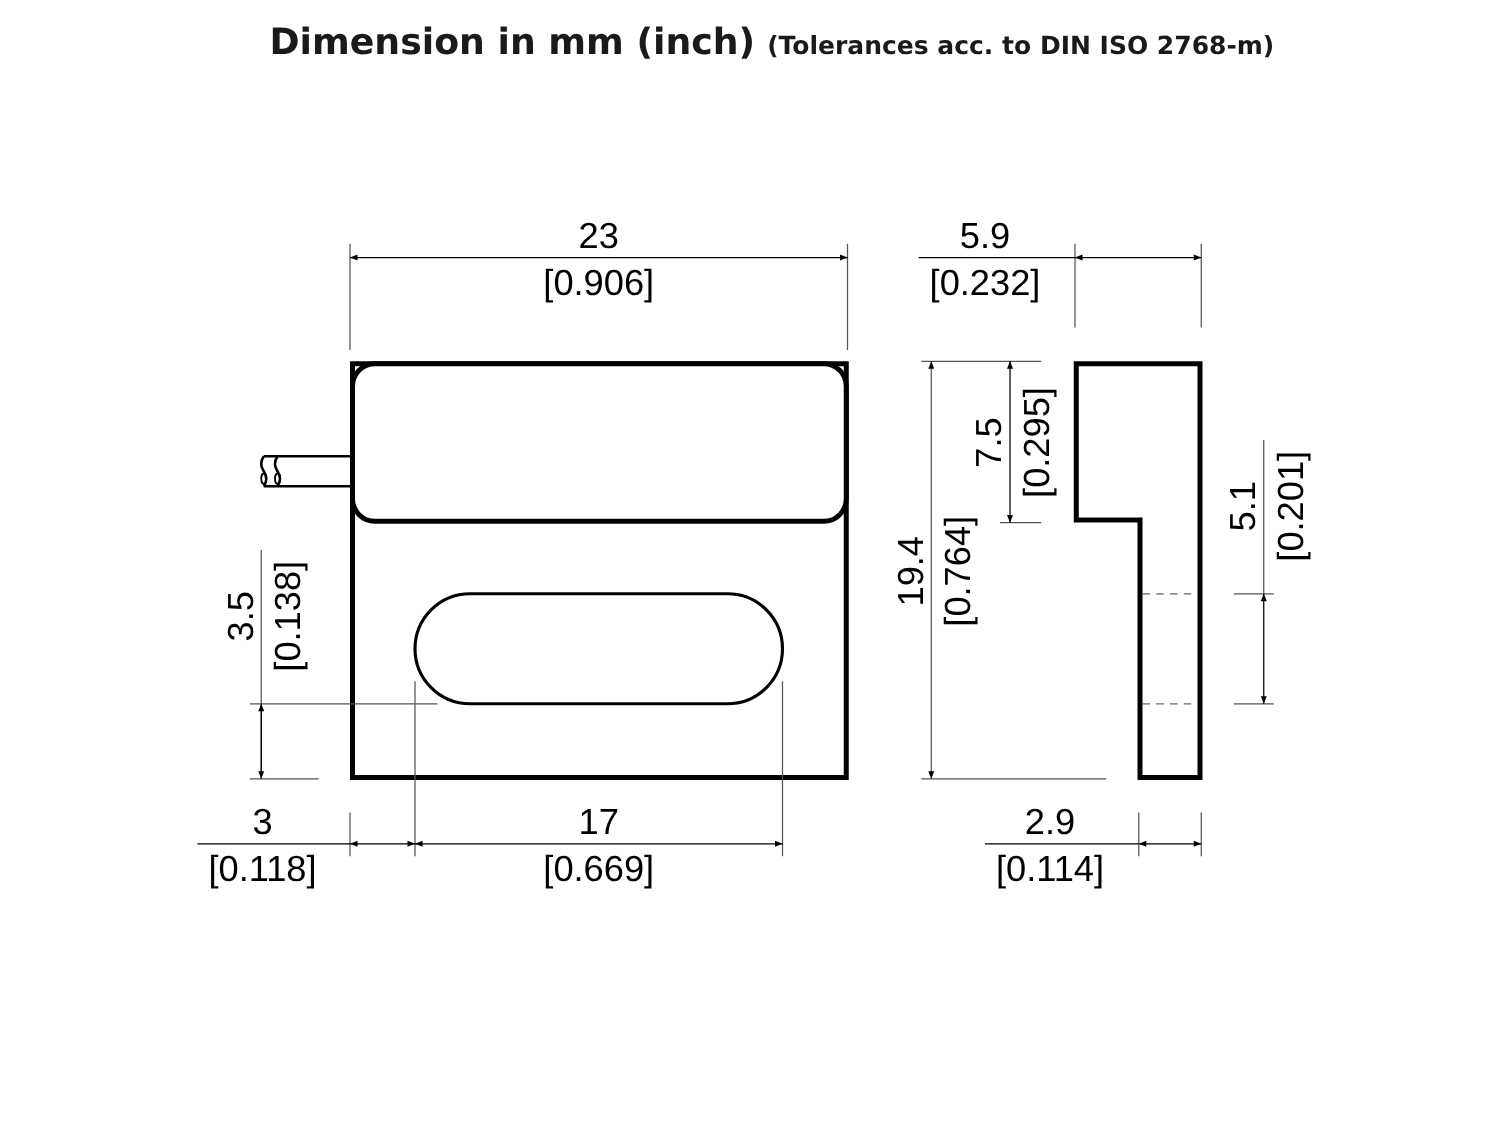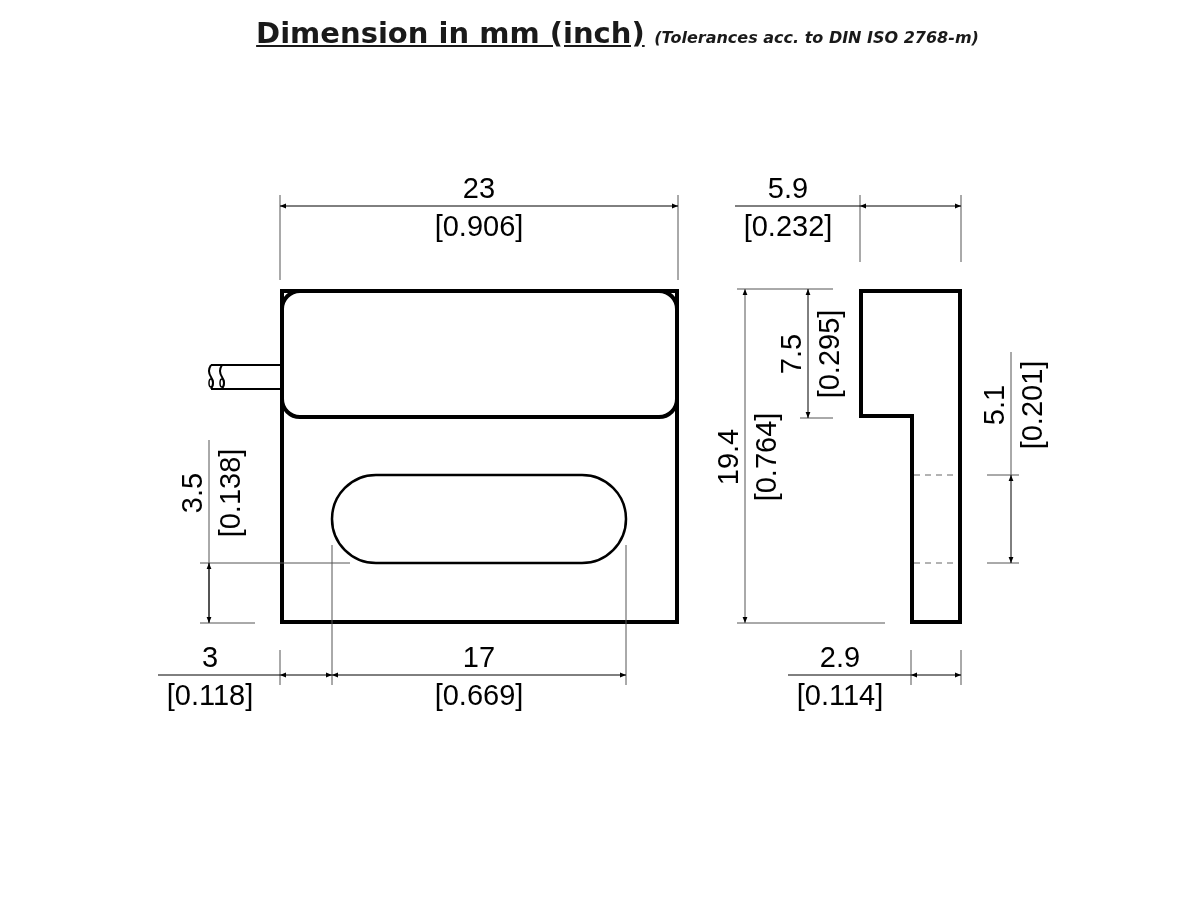--- a/index.html
+++ b/index.html
@@ -1,22 +1,22 @@
 <!DOCTYPE html>
 <html><head>
 <meta charset="utf-8">
 <style>
   html, body { margin:0; padding:0; background:#ffffff; }
   body { width:1200px; height:900px; position:relative; overflow:hidden; }
   #title {
     position:absolute; left:0; top:16px; width:1235px; text-align:center;
     font-family:"DejaVu Sans", sans-serif; font-weight:bold; color:#1a1a1a;
   }
-  #title .main { font-size:29px;text-decoration:underline; }
-  #title .sub { font-size:16px; margin-left:4px;font-style:italic; }
+  #title .main { font-size:29px; }
+  #title .sub { font-size:20px; margin-left:4px; }
   svg { position:absolute; left:0; top:0; }
   .dim-text { font-family:"Liberation Sans", sans-serif; font-size:29px; fill:#000; }
 </style>
 </head>
 <body>
 
 <div id="title">
   <span class="main">Dimension in mm (inch)</span>
   <span class="sub">(Tolerances acc. to DIN ISO 2768-m)</span>
 </div>

